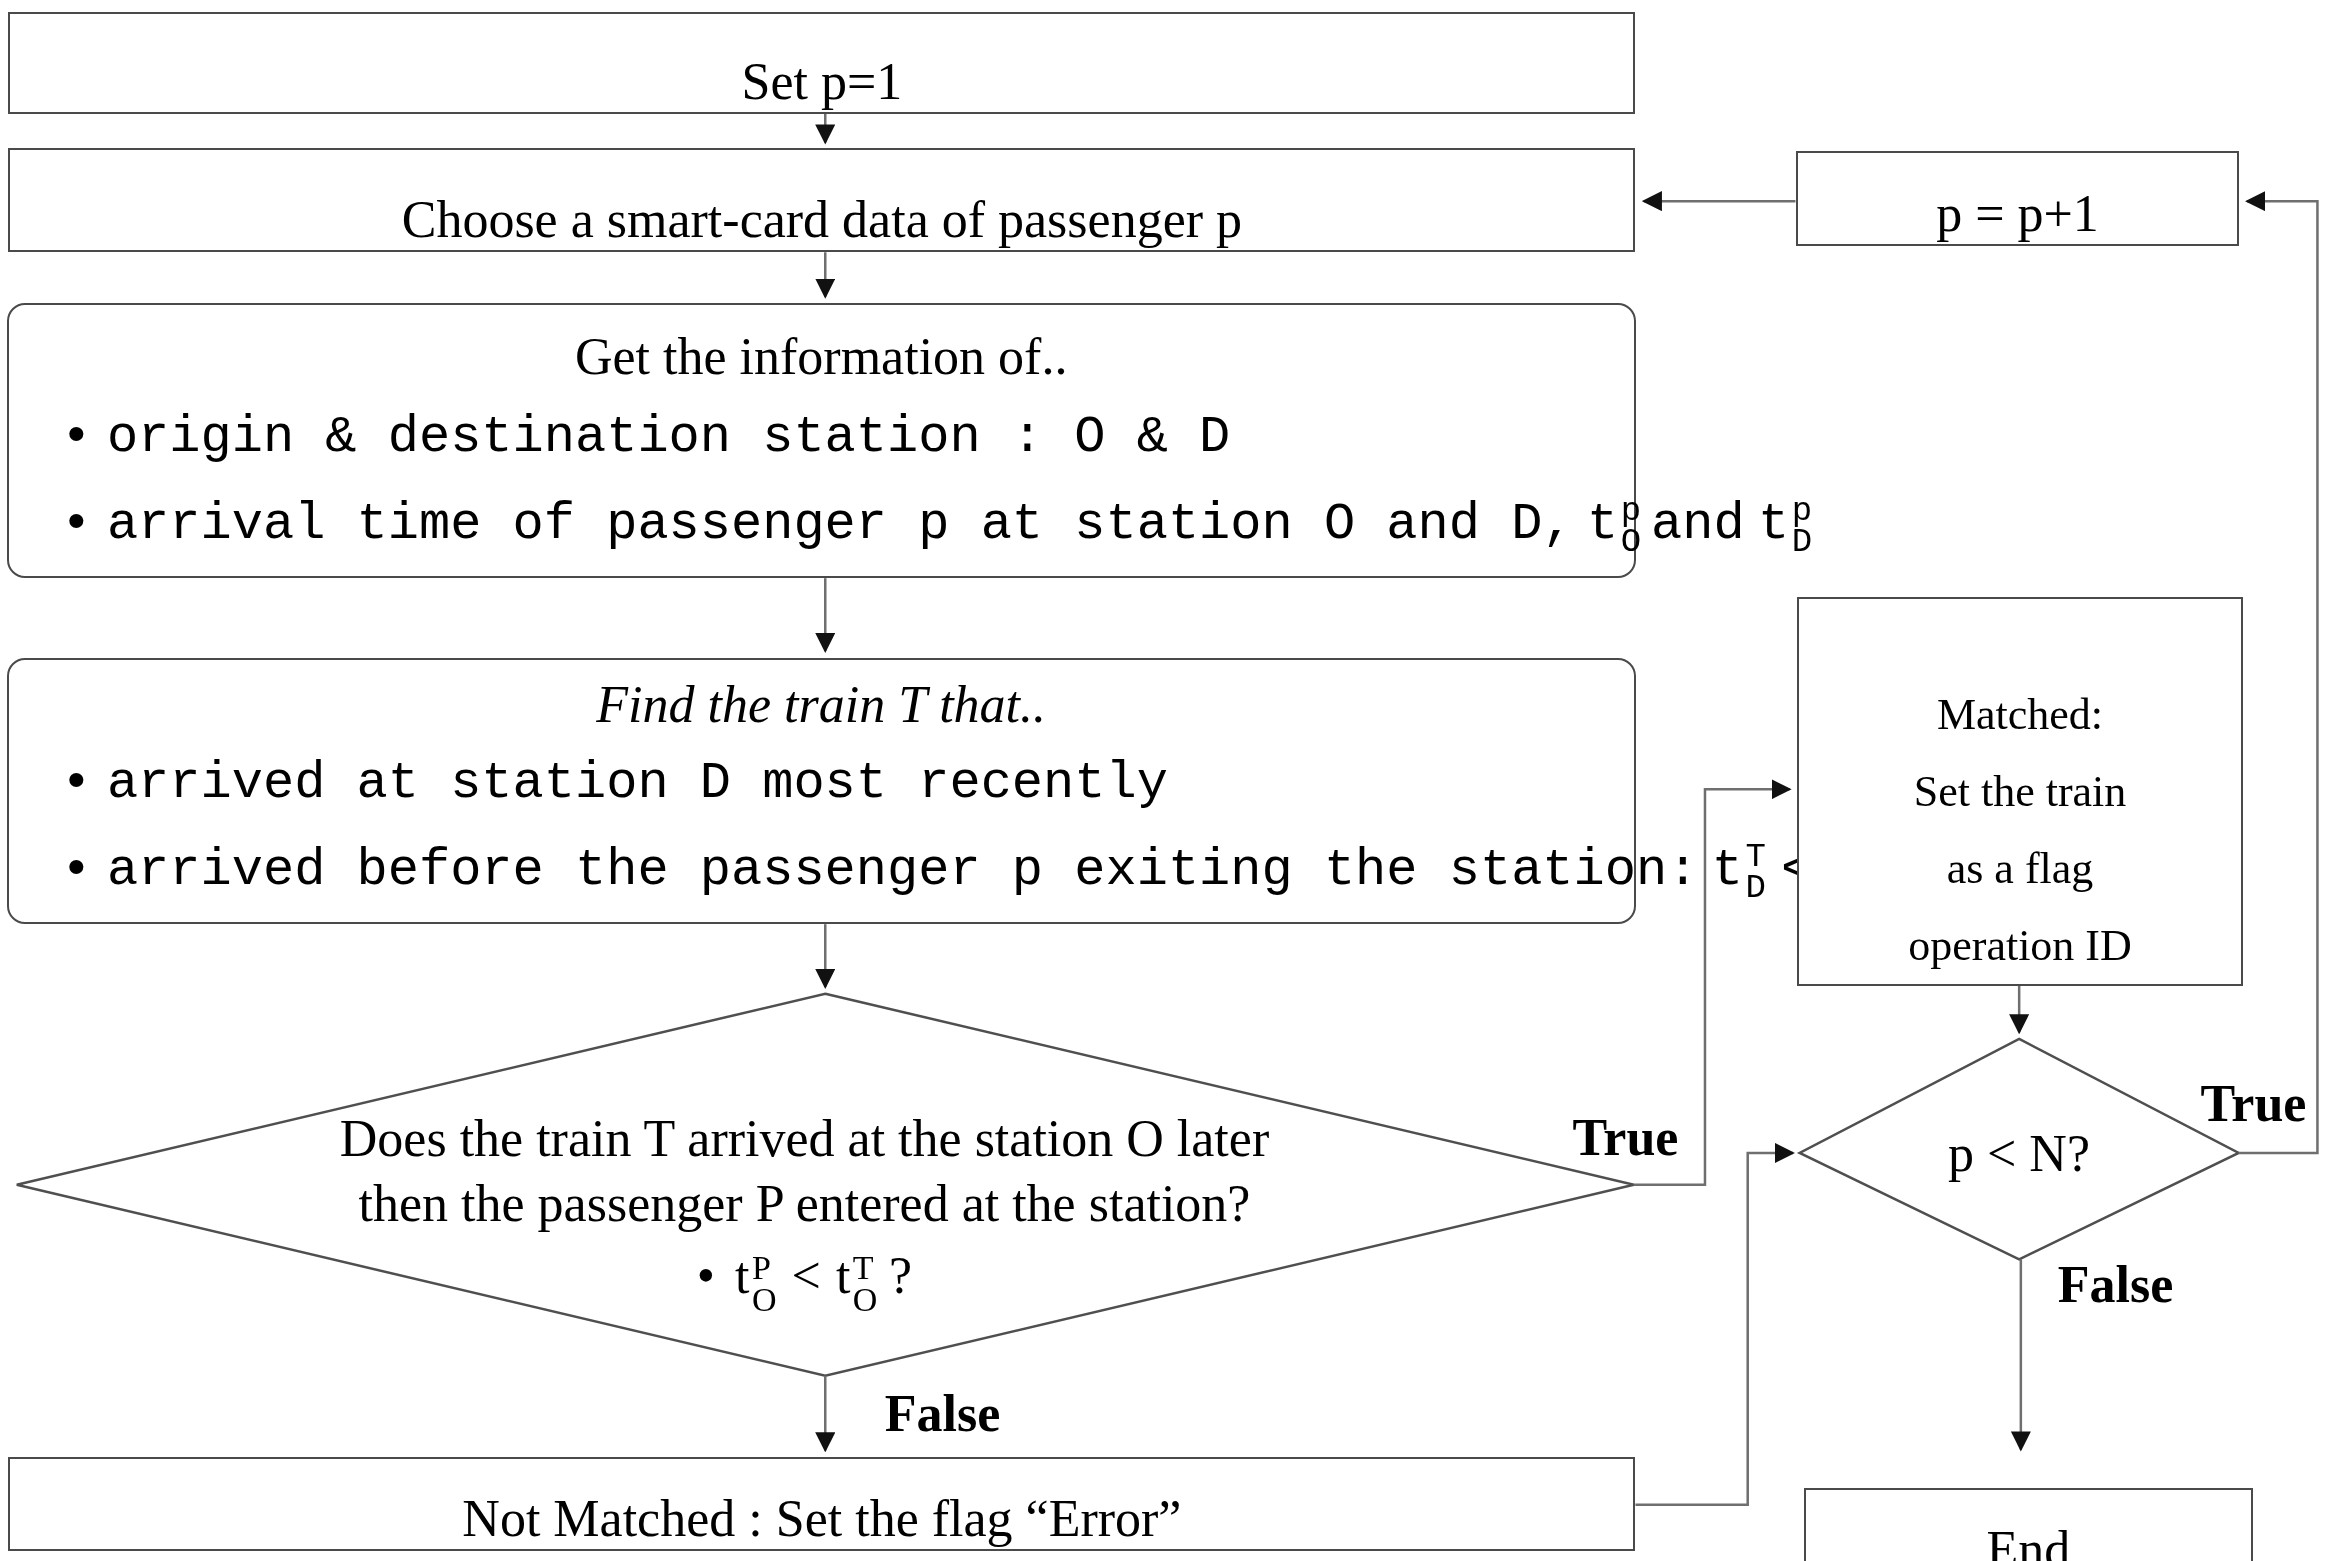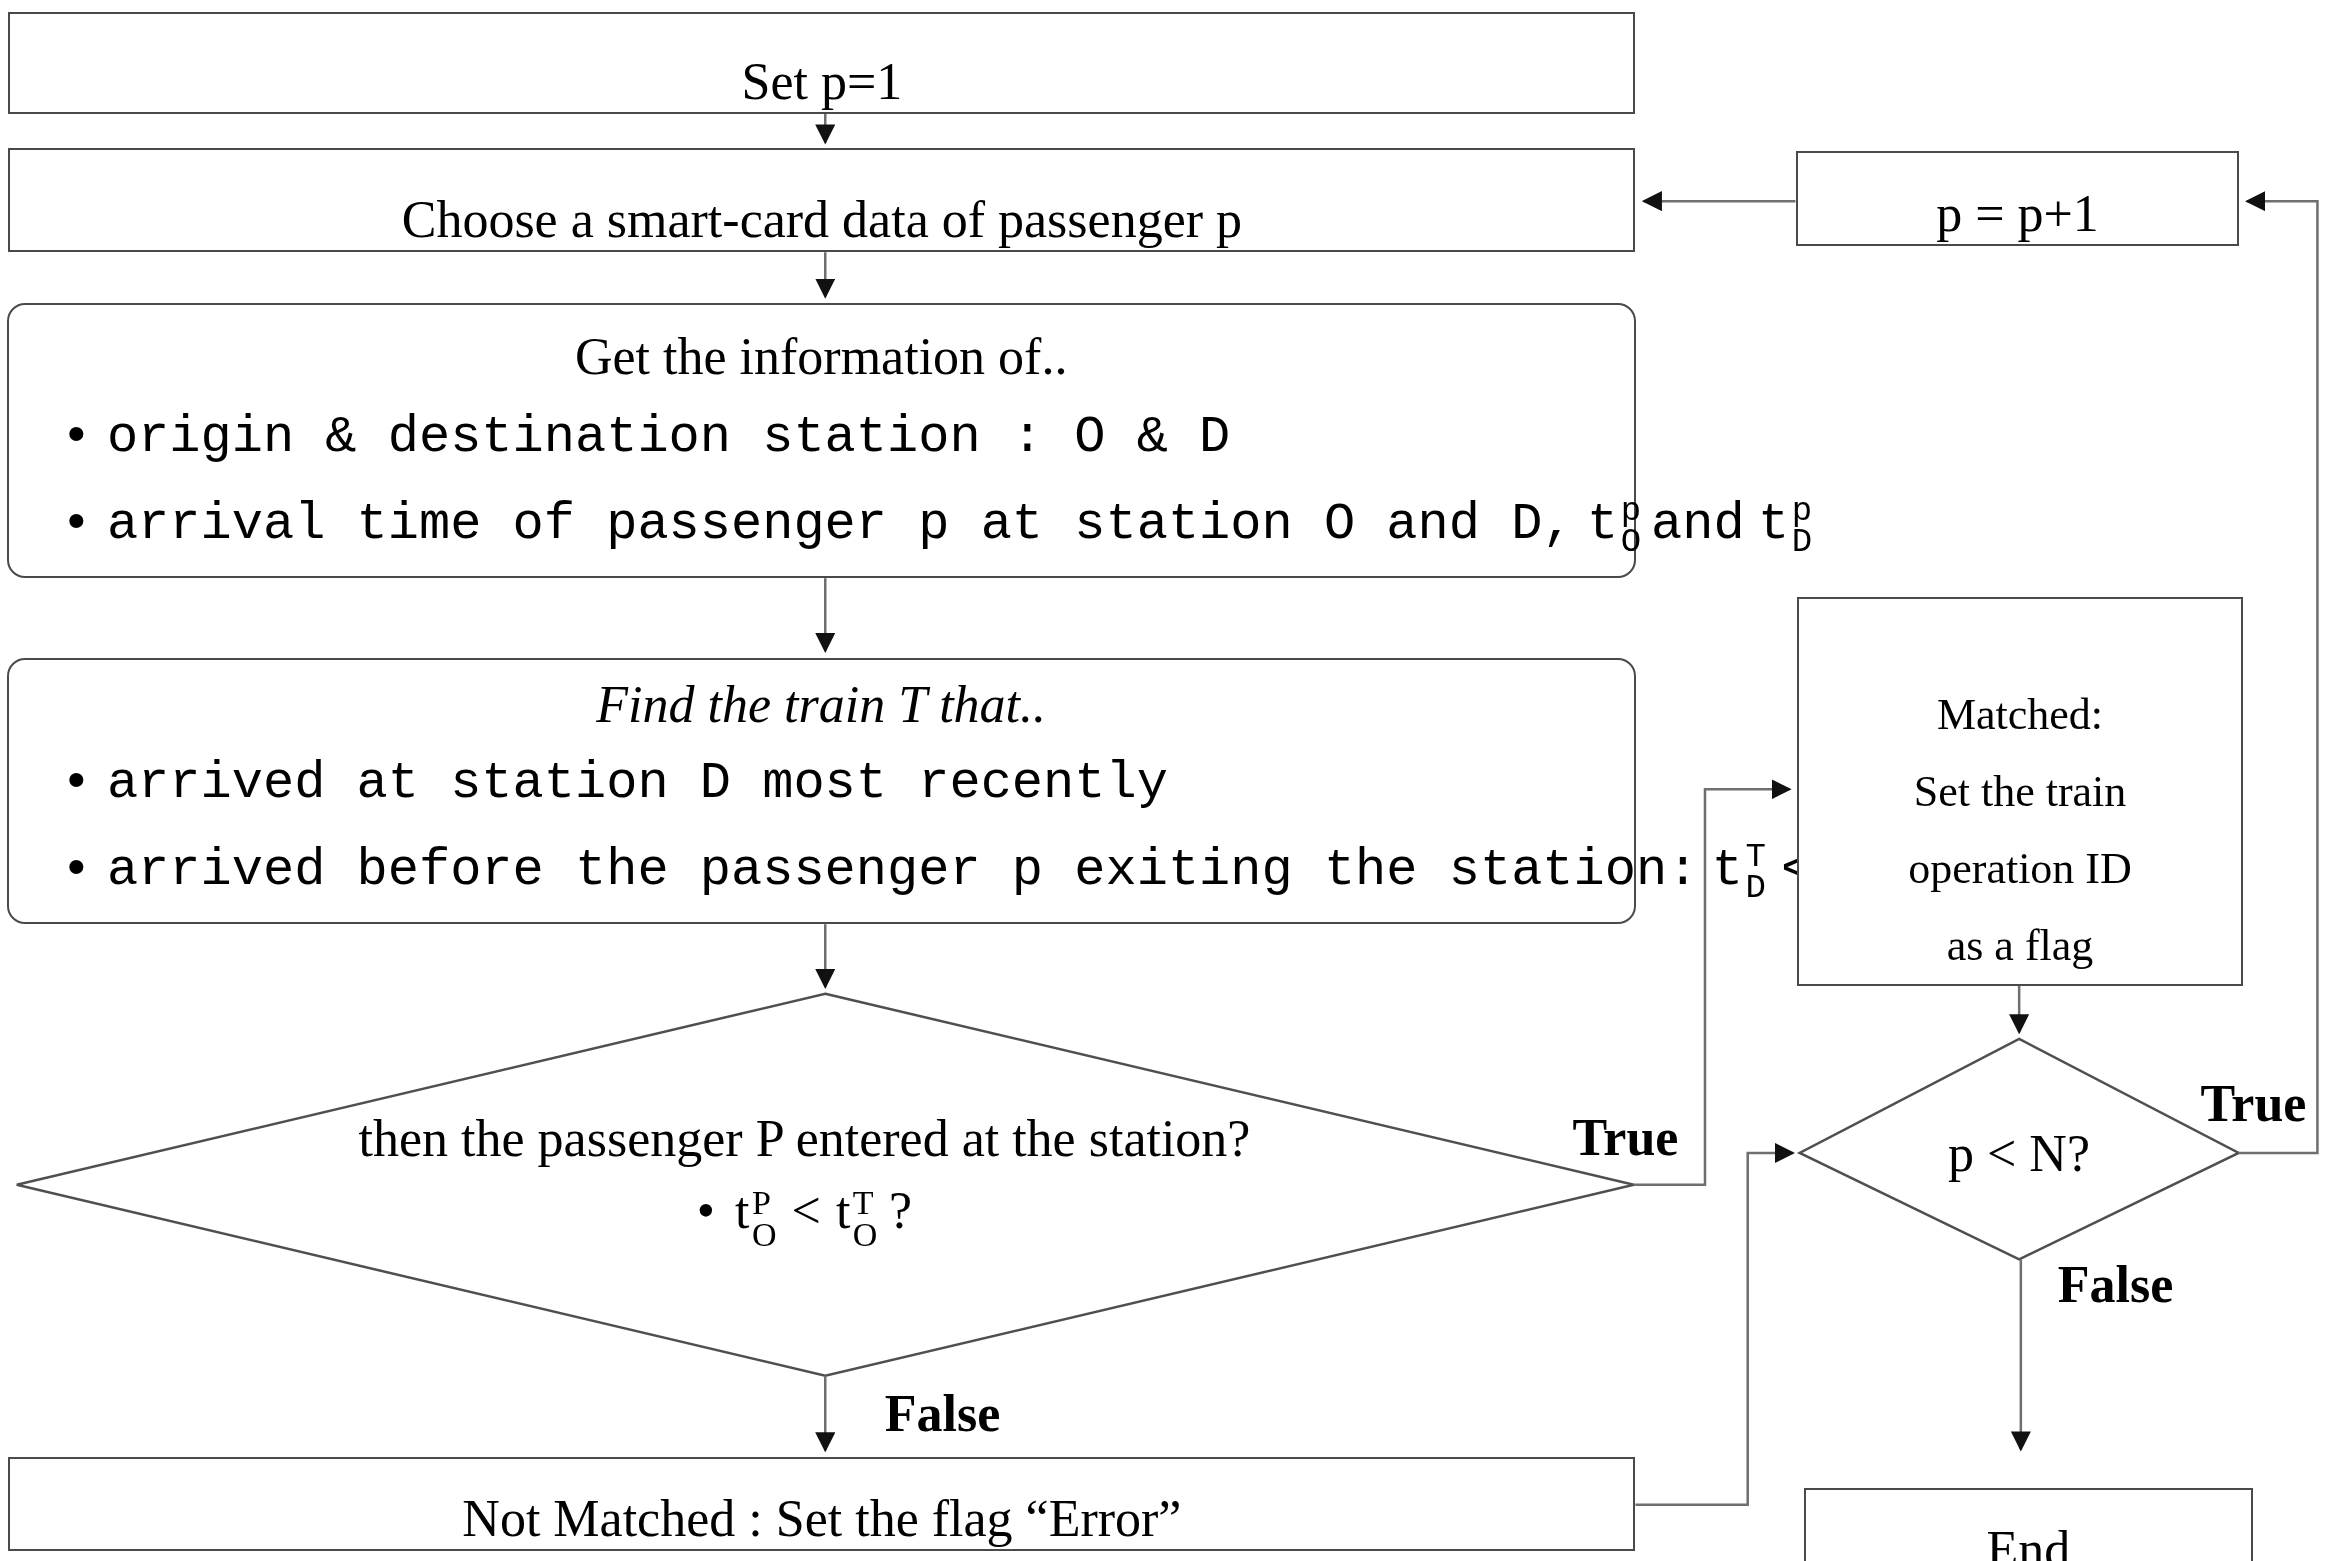--- a/index.html
+++ b/index.html
@@ -144,20 +144,21 @@
             <span class="msup">T</span>
             <span class="msub">D</span>
           </span></span><span class="mlt">&lt;</span><span class="mvar" style="margin-left:0;"><span>t</span><span class="mstack">
             <span class="msup">p</span>
             <span class="msub">D</span>
           </span></span>
     </div>
   </div>
 
   <div class="dtext" style="left:197px;top:1106px;width:1215px;">
+    <div>Does the train T arrived at the station O later</div>
     <div>then the passenger P entered at the station?</div>
     <div style="margin-top:6.7px;">
       <span class="bdot">•</span><span class="mvar" style="margin-left:5px;"><span>t</span><span class="mstack">
             <span class="msup">P</span>
             <span class="msub">O</span>
           </span></span><span class="mlt">&lt;</span><span class="mvar" style="margin-left:0;"><span>t</span><span class="mstack">
             <span class="msup">T</span>
             <span class="msub">O</span>
           </span></span><span class="mq">?</span>
     </div>
@@ -171,22 +172,22 @@
   </div>
 
   <div class="node" style="left:1796px;top:151px;width:443px;height:95px;">
     <span>p = p+1</span>
   </div>
 
   <div class="node" style="left:1797px;top:597px;width:446px;height:389px;">
     <div class="matched-lines">
       <div>Matched:</div>
       <div>Set the train</div>
+      <div>as a flag</div>
       <div>operation ID</div>
-      <div>as a flag</div>
     </div>
   </div>
 
   <div class="dtext" style="left:1885px;top:1121px;width:268px;">p &lt; N?</div>
 
   <div class="freelabel" style="left:2180px;top:1074px;width:147px;">True</div>
   <div class="freelabel" style="left:2038px;top:1255px;width:155px;">False</div>
 
   <div class="node" style="left:1804px;top:1457px;width:449px;height:94px;margin-top:31px;">
     <span>End</span>

